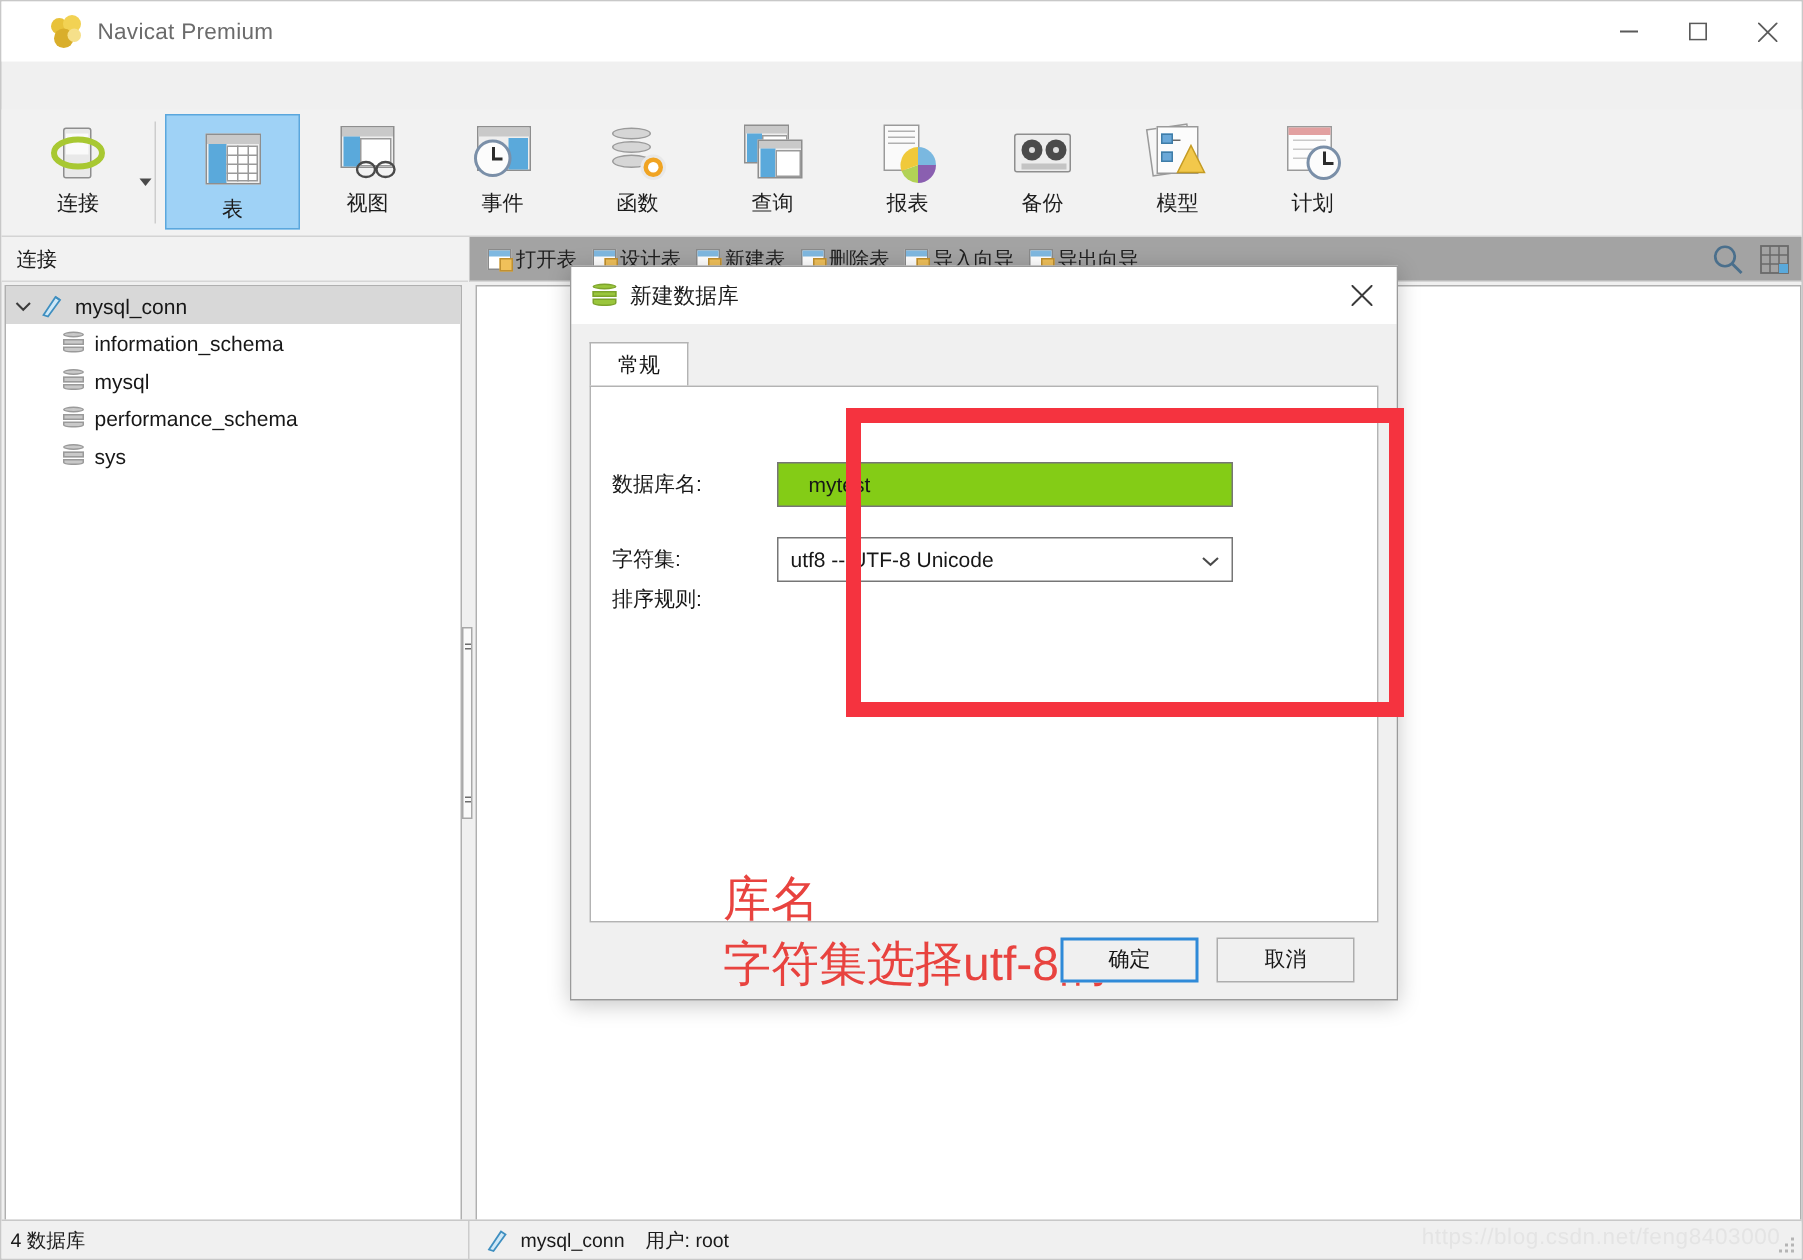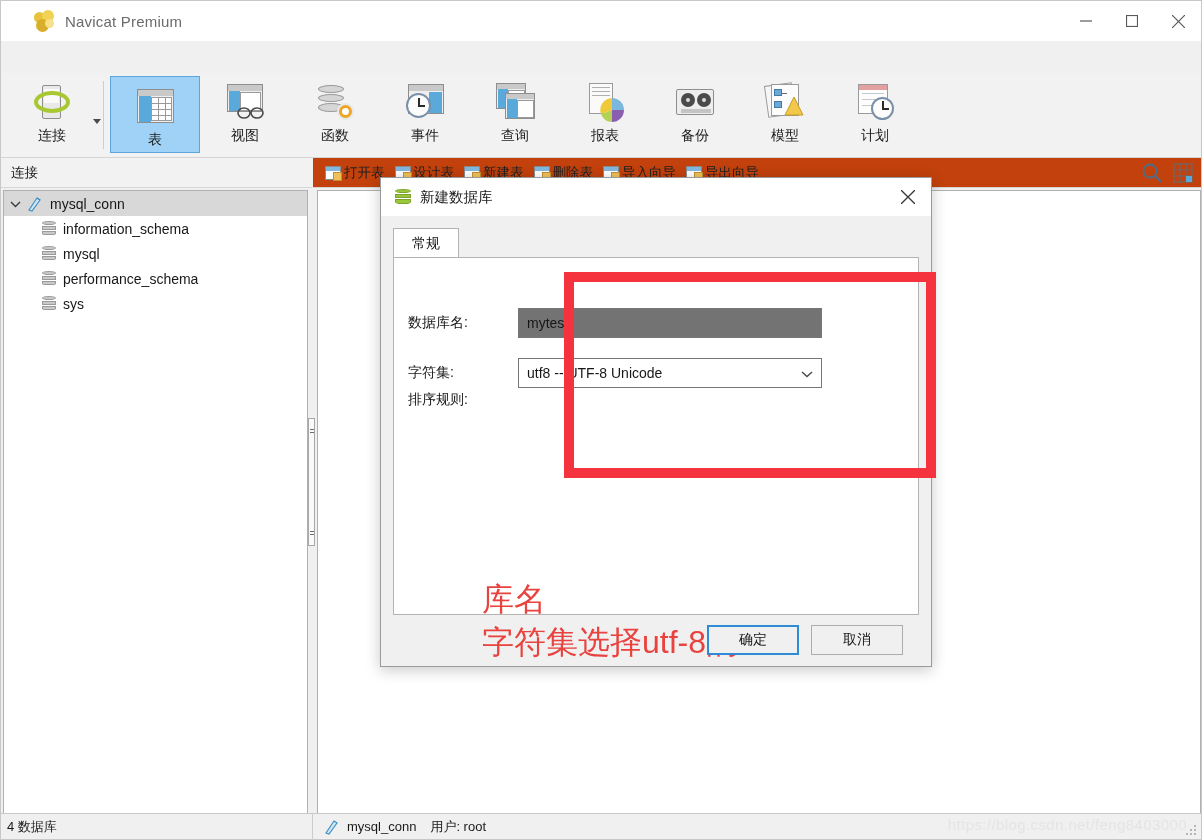--- a/index.html
+++ b/index.html
@@ -83,21 +83,21 @@
   
   .ic { position: absolute; }
   .win-frame { background:#eeeeee; border:1px solid #8e8e8e; }
   .win-tbar  { background:#c9c9c9; }
   .grid-blue { background:#5aa9db; }
   .sheet { background:#ffffff; border:1px solid #9a9a9a; }
 
   
   .subbar {
     position: absolute; left: 312px; top: 157px; width: 888px; height: 30px;
-    background: #c2410c; border-bottom: 1px solid #d6d6d6;
+    background: #a3a3a3; border-bottom: 1px solid #d6d6d6;
     display: flex; align-items: center;
   }
   .sb-item { display: flex; align-items: center; margin-right: 10px; }
   .sb-ico {
     width: 16px; height: 14px; margin-right: 3px; position: relative;
     background: #ffffff; border: 1px solid #8a8a8a;
   }
   .sb-ico::before {
     content:''; position:absolute; left:0; top:0; right:0; height:4px; background:#7fb8e0;
   }
@@ -217,23 +217,23 @@
   }
   .panel {
     position: absolute; left: 12px; top: 41px; width: 526px; height: 358px;
     background: #ffffff; border: 1px solid #b3b3b3;
   }
   .frow {
     position: absolute; display: flex; align-items: center; left: 14px;
   }
   .flabel { font-size: 14px; color: #171717; width: 110px; }
   .ftext {
-    width: 304px; height: 30px; background: #737373;
+    width: 304px; height: 30px; background: #84cc16;
     border: 1px solid #767676; font-size: 14px; color: #171717;
-    display: flex; align-items: center; padding-left: 8px;
+    display: flex; align-items: center; padding-left: 20px;
   }
   .fcombo {
     width: 304px; height: 30px; background: #ffffff;
     border: 1px solid #767676; font-size: 14px; color: #171717;
     display: flex; align-items: center; padding-left: 8px; position: relative;
   }
   .fcombo.focused { border: 2px solid #2f8ad8; }
   .fcombo .chev {
     position: absolute; right: 8px; top: 50%; transform: translateY(-50%);
     color: #4a4a4a;
@@ -338,39 +338,39 @@
           <ellipse cx="7" cy="10" rx="6" ry="5" fill="none" stroke="#4a4a4a" stroke-width="1.6"></ellipse>
           <ellipse cx="20" cy="10" rx="6" ry="5" fill="none" stroke="#4a4a4a" stroke-width="1.6"></ellipse>
           <line x1="13" y1="10" x2="14" y2="10" stroke="#4a4a4a" stroke-width="1.6"></line>
         </svg>
       </div>
       <div class="tb-label">视图</div>
     </div>
 
     <div class="tb-item">
       <div class="tb-ico">
-        <span class="ic" style="left:5px;top:4px;width:26px;height:8px;border-radius:50%;background:#d6d6d6;border:1px solid #9a9a9a;"></span>
-        <span class="ic" style="left:5px;top:13px;width:26px;height:8px;border-radius:50%;background:#d6d6d6;border:1px solid #9a9a9a;"></span>
-        <span class="ic" style="left:5px;top:22px;width:26px;height:9px;border-radius:50%;background:#d6d6d6;border:1px solid #9a9a9a;"></span>
-        <span class="ic" style="left:24px;top:22px;width:17px;height:17px;border-radius:50%;background:#f0a423;border:2px solid #e8e8e8;"></span>
-        <span class="ic" style="left:29px;top:27px;width:7px;height:7px;border-radius:50%;background:#ffffff;"></span>
-      </div>
-      <div class="tb-label">函数</div>
-    </div>
-
-    <div class="tb-item">
-      <div class="tb-ico">
         <span class="ic win-frame" style="left:5px;top:3px;width:36px;height:30px;"></span>
         <span class="ic win-tbar" style="left:6px;top:4px;width:34px;height:6px;"></span>
         <span class="ic grid-blue" style="left:26px;top:11px;width:13px;height:21px;"></span>
         <span class="ic" style="left:3px;top:12px;width:25px;height:25px;border-radius:50%;background:#fcfcfc;border:2px solid #7a8fa8;"></span>
         <span class="ic" style="left:15px;top:17px;width:1.6px;height:8px;background:#2b2b2b;"></span>
         <span class="ic" style="left:15px;top:24px;width:7px;height:1.6px;background:#2b2b2b;"></span>
       </div>
       <div class="tb-label">事件</div>
+    </div>
+
+    <div class="tb-item">
+      <div class="tb-ico">
+        <span class="ic" style="left:5px;top:4px;width:26px;height:8px;border-radius:50%;background:#d6d6d6;border:1px solid #9a9a9a;"></span>
+        <span class="ic" style="left:5px;top:13px;width:26px;height:8px;border-radius:50%;background:#d6d6d6;border:1px solid #9a9a9a;"></span>
+        <span class="ic" style="left:5px;top:22px;width:26px;height:9px;border-radius:50%;background:#d6d6d6;border:1px solid #9a9a9a;"></span>
+        <span class="ic" style="left:24px;top:22px;width:17px;height:17px;border-radius:50%;background:#f0a423;border:2px solid #e8e8e8;"></span>
+        <span class="ic" style="left:29px;top:27px;width:7px;height:7px;border-radius:50%;background:#ffffff;"></span>
+      </div>
+      <div class="tb-label">函数</div>
     </div>
 
     <div class="tb-item">
       <div class="tb-ico">
         <span class="ic win-frame" style="left:3px;top:2px;width:30px;height:26px;"></span>
         <span class="ic win-tbar" style="left:4px;top:3px;width:28px;height:5px;"></span>
         <span class="ic grid-blue" style="left:5px;top:8px;width:10px;height:19px;"></span>
         <span class="ic sheet" style="left:15px;top:9px;width:17px;height:18px;"></span>
         <span class="ic win-frame" style="left:12px;top:12px;width:30px;height:26px;"></span>
         <span class="ic win-tbar" style="left:13px;top:13px;width:28px;height:5px;"></span>

